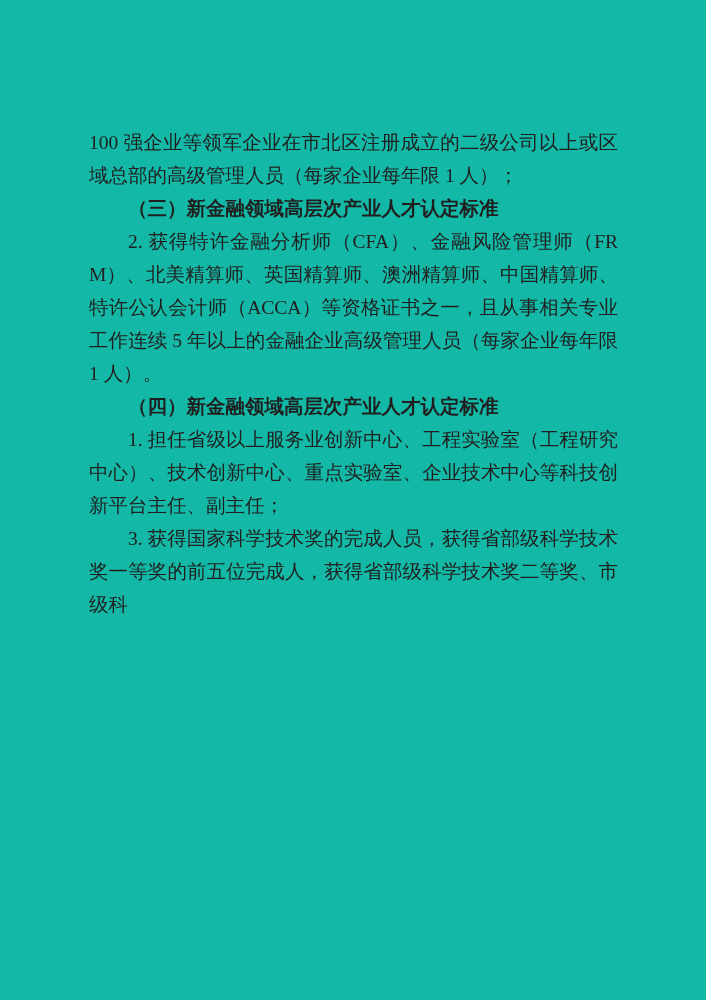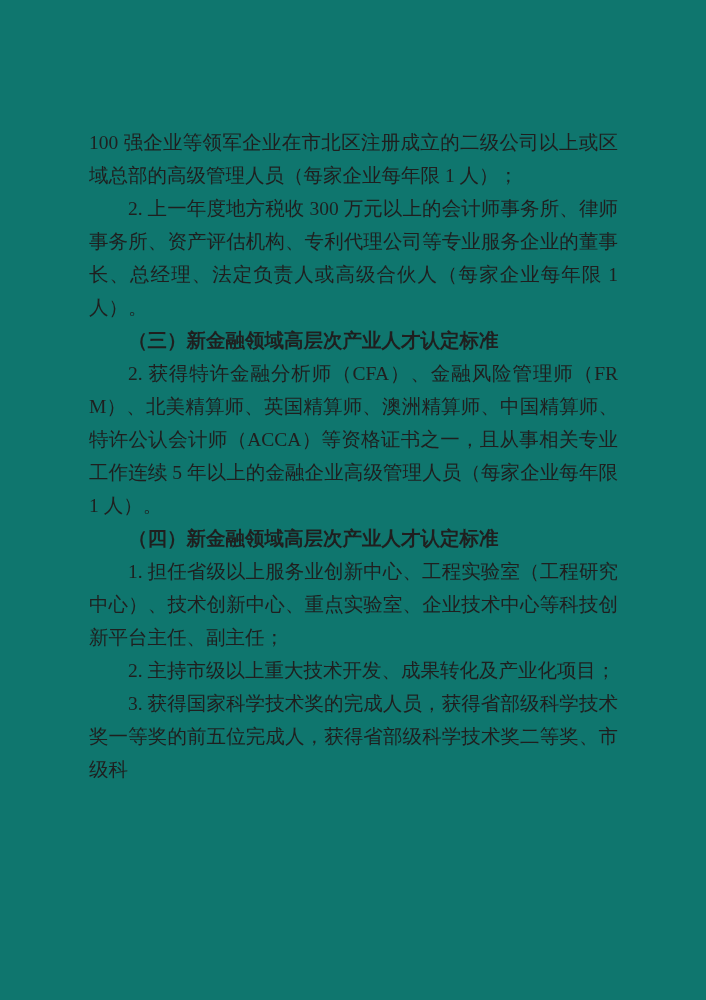--- a/index.html
+++ b/index.html
@@ -10,21 +10,21 @@
     width: 706px;
     height: 1000px;
     background: #ffffff;
     overflow: hidden;
   }
   .page {
     box-sizing: border-box;
     width: 706px;
     height: 1000px;
     padding: 126px 88px 4px 89px;
-    background: #0f766e;
+    background: #14b8a6;
     font-family: "Liberation Serif", "DejaVu Serif", serif;
     font-size: 19.5px;
     line-height: 33px;
     color: #1f1f1f;
     text-align: justify;
   }
   .page p {
     margin: 0;
     padding: 0;
     text-indent: 2em;
@@ -36,28 +36,26 @@
   .page p.heading {
     font-weight: 700;
   }
 </style>
 </head>
 <body>
 
 <div class="page">
   <p class="no-indent">100 强企业等领军企业在市北区注册成立的二级公司以上或区域总部的高级管理人员（每家企业每年限 1 人）；</p>
 
-  <p>2. 上一年度地方税收 300 万元以上的会计师事务所、律师事务所、资产评估机构、专利代理公司等专业服务企业的董事长、总经理、法定负责人或高级合伙人（每家企业每年限 1 人）。</p>
 
   <p class="heading">（三）新金融领域高层次产业人才认定标准</p>
 
 
   <p>2. 获得特许金融分析师（CFA）、金融风险管理师（FRM）、北美精算师、英国精算师、澳洲精算师、中国精算师、特许公认会计师（ACCA）等资格证书之一，且从事相关专业工作连续 5 年以上的金融企业高级管理人员（每家企业每年限 1 人）。</p>
 
   <p class="heading">（四）新金融领域高层次产业人才认定标准</p>
 
 
   <p>1. 担任省级以上服务业创新中心、工程实验室（工程研究中心）、技术创新中心、重点实验室、企业技术中心等科技创新平台主任、副主任；</p>
 
-  <p>2. 主持市级以上重大技术开发、成果转化及产业化项目；</p>
 
   <p>3. 获得国家科学技术奖的完成人员，获得省部级科学技术奖一等奖的前五位完成人，获得省部级科学技术奖二等奖、市级科</p>
 </div>
 
 </body></html>

